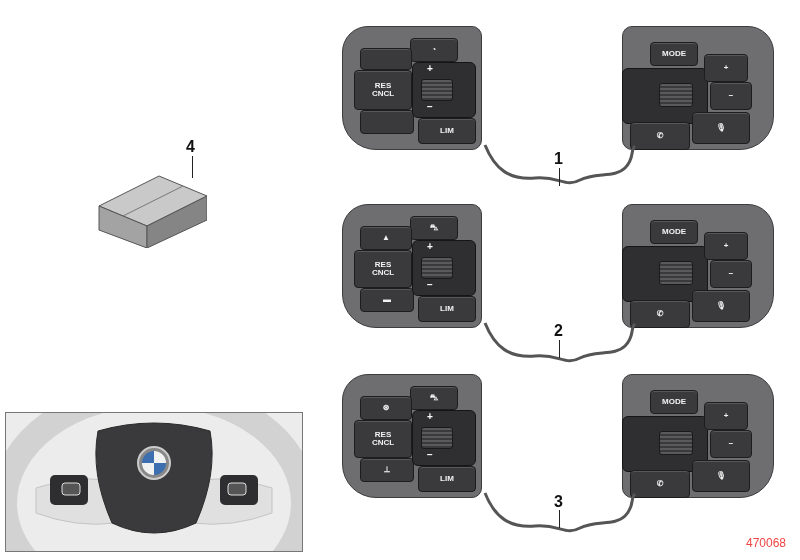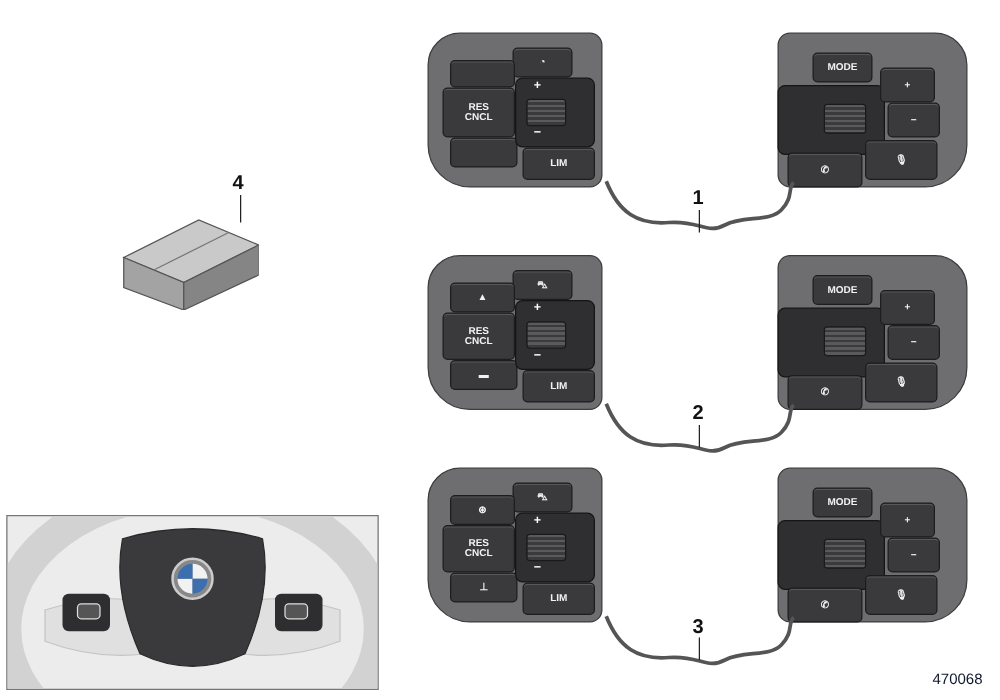--- a/index.html
+++ b/index.html
@@ -10,21 +10,21 @@
   .module { position: absolute; }
   .btn { position: absolute; background: #3a3a3c; border: 1px solid #1d1d1e; border-radius: 4px; color: #f2f2f2;
          font-size: 8px; font-weight: bold; display: flex; align-items: center; justify-content: center; text-align: center; line-height: 8px;
          box-shadow: inset 0 1px 0 rgba(255,255,255,0.15); }
   .housing { position: absolute; background: #6e6e70; border: 1px solid #3c3c3e; border-radius: 26px 10px 10px 34px; }
   .housing-r { border-radius: 10px 26px 34px 10px; }
   .roller-pad { position: absolute; background: #2f2f31; border: 1px solid #151515; border-radius: 6px; }
   .roller { position: absolute; background: repeating-linear-gradient(#5a5a5c 0 2px, #3a3a3c 2px 4px); border: 1px solid #1a1a1a; border-radius: 3px; }
   .pm { position: absolute; color: #fff; font-weight: bold; font-size: 10px; }
   .cable { position: absolute; }
-  .part-number { position: absolute; right: 14px; bottom: 10px; font-size: 12px; color: #0f172a; }
+  .part-number { position: absolute; right: 14px; bottom: 10px; font-size: 12px; color: #ef4444; }
   .inset { position: absolute; left: 5px; top: 412px; width: 296px; height: 138px; border: 1px solid #777; background: #ececec; overflow: hidden; }
 </style>
 </head>
 <body>
 
 <div class="abs" style="left:97px;top:168px;width:110px;height:80px;">
   <svg width="110" height="80" viewBox="0 0 110 80">
     <polygon points="2,38 62,8 110,28 50,58" fill="#c9c9c9" stroke="#555" stroke-width="1"></polygon>
     <polygon points="2,38 50,58 50,80 2,62" fill="#a3a3a3" stroke="#555" stroke-width="1"></polygon>
     <polygon points="50,58 110,28 110,52 50,80" fill="#858585" stroke="#555" stroke-width="1"></polygon>

